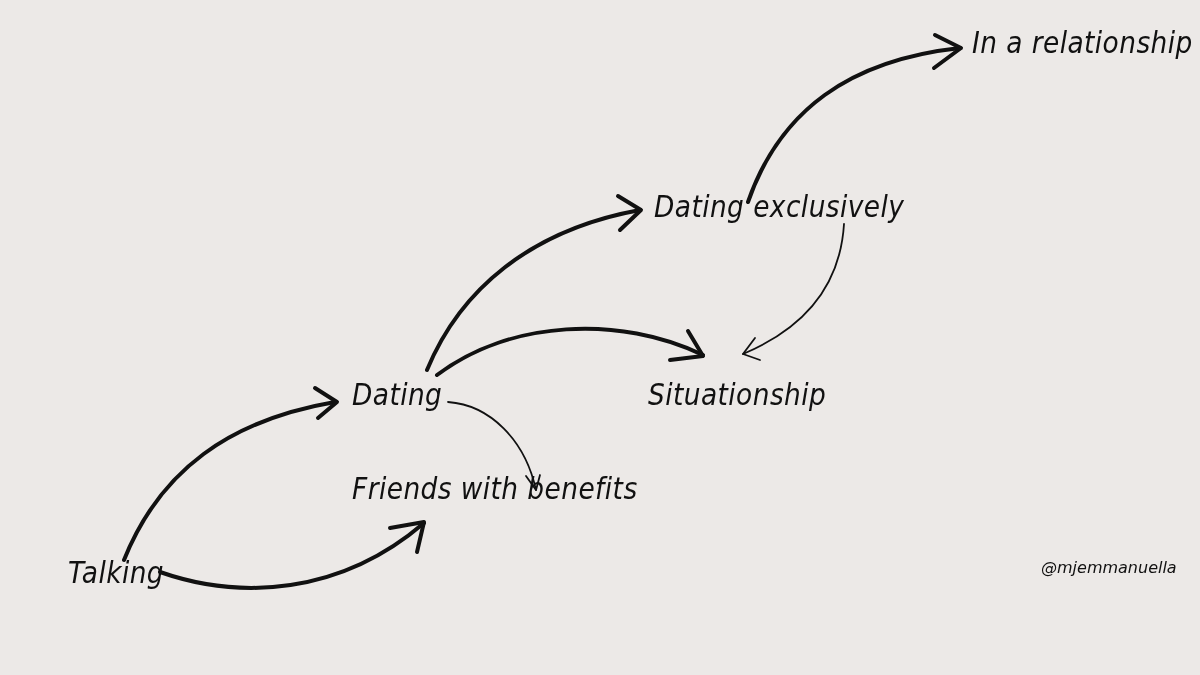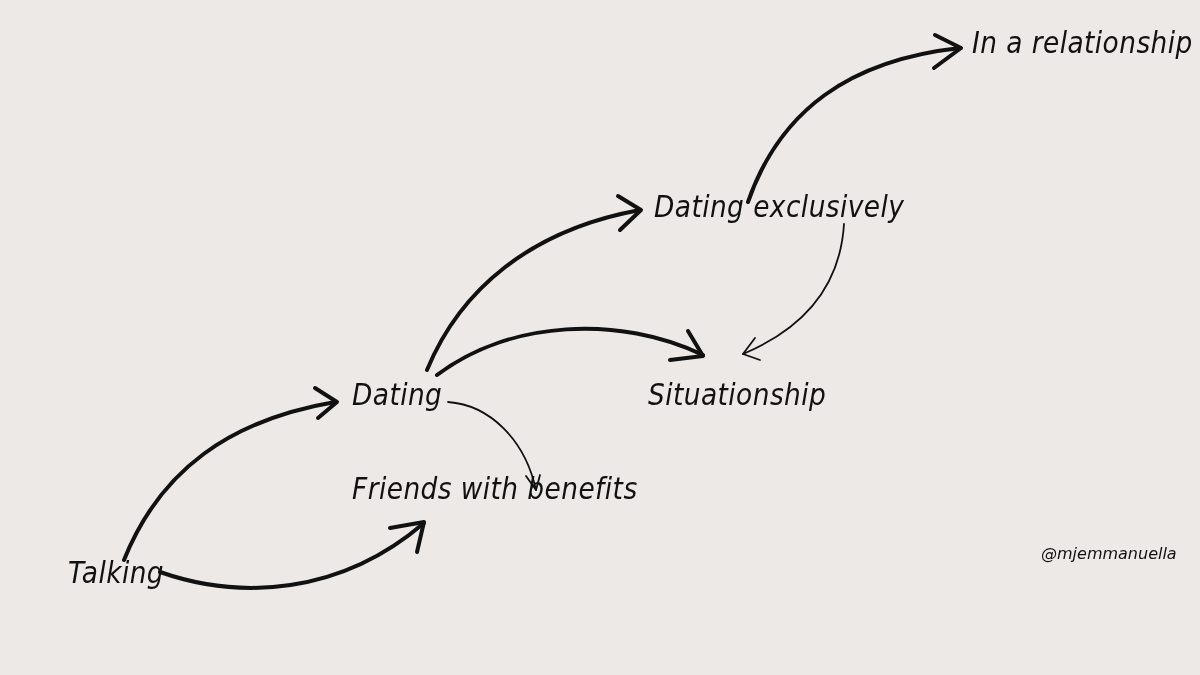--- a/index.html
+++ b/index.html
@@ -92,14 +92,14 @@
     </g>
   </svg>
 
   <div class="node" style="left:68px; top:558px;">Talking</div>
   <div class="node" style="left:352px; top:380px;">Dating</div>
   <div class="node" style="left:352px; top:474px;">Friends with benefits</div>
   <div class="node" style="left:654px; top:192px;">Dating exclusively</div>
   <div class="node" style="left:648px; top:380px;">Situationship</div>
   <div class="node" style="left:972px; top:28px;">In a relationship</div>
 
-  <div class="credit" style="left:1041px; top:546px;">@mjemmanuella</div>
+  <div class="credit" style="left:1041px; top:560px;">@mjemmanuella</div>
 </div>
 
 </body></html>

